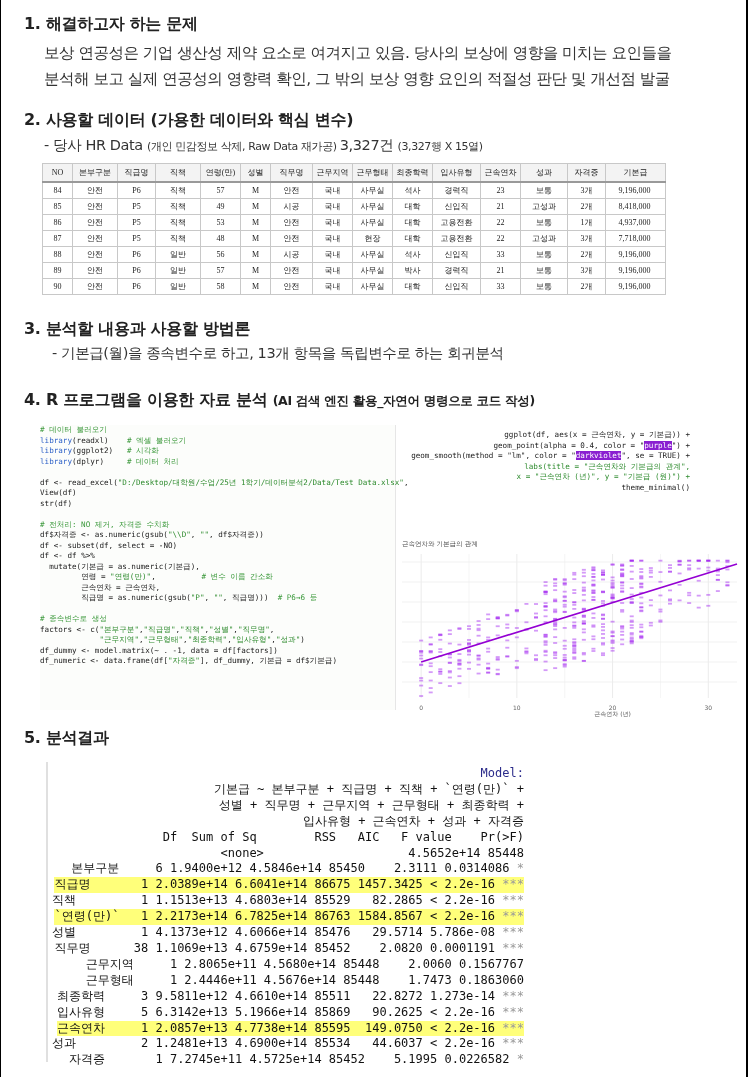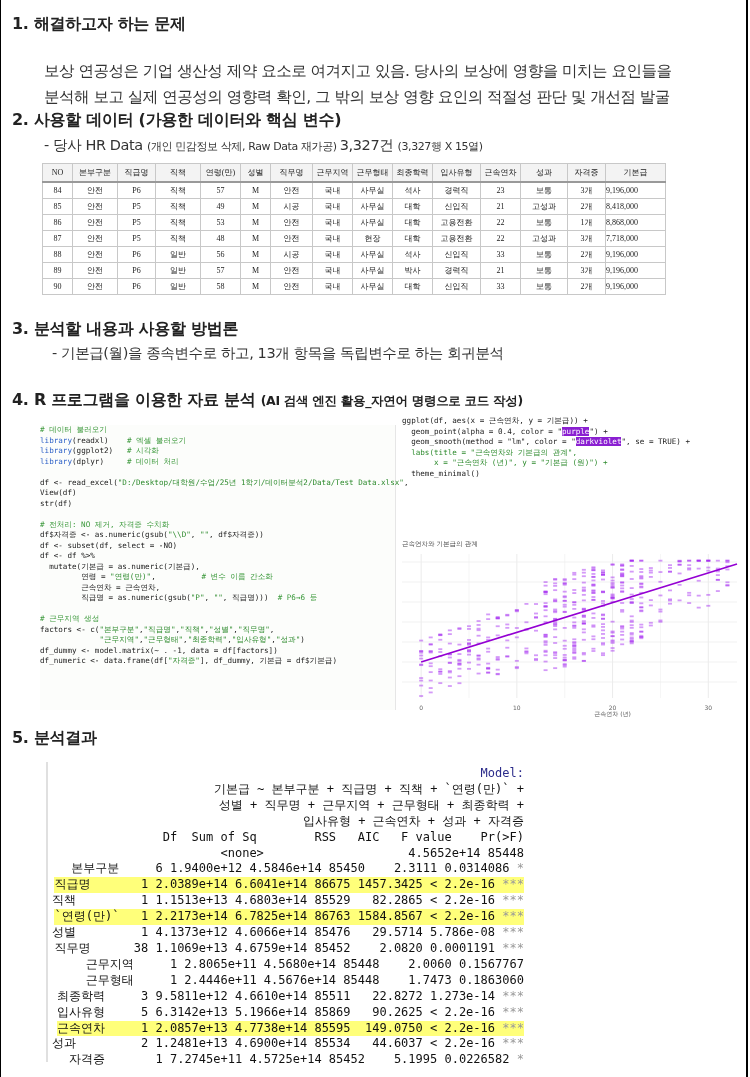--- a/index.html
+++ b/index.html
@@ -3,57 +3,57 @@
 <meta charset="utf-8">
 <style>
   html, body { margin:0; padding:0; }
   body {
     width:750px; height:1077px; overflow:hidden; background:#fff;
     font-family:"DejaVu Sans", "Liberation Sans", sans-serif; color:#222;
     position:relative;
   }
   .frame { position:absolute; left:0; top:0; width:748px; height:1077px;
     border-left:1px solid #000; border-right:2px solid #000; box-sizing:border-box; }
-  .h { position:absolute; left:12px; font-size:16px; font-weight:bold; color:#222; letter-spacing:-0.3px; }
+  .h { position:absolute; left:24px; font-size:16px; font-weight:bold; color:#222; letter-spacing:-0.3px; }
   .h .sub { font-size:12.5px; font-weight:bold;margin-top:32px; }
   .p { position:absolute; left:44px; font-size:15.5px; color:#333; letter-spacing:-0.5px; line-height:26px; }
   .p2 { position:absolute; left:44px; font-size:14.5px; color:#333; letter-spacing:-0.4px; }
   .p2 .small { font-size:11px; }
   
   table.hr { position:absolute; left:42px; top:163px; border-collapse:collapse; font-size:8px; color:#222;
     font-family:Liberation Serif, serif; }
   table.hr th, table.hr td { border:1px solid #c8c8c8; height:15px; padding:0; text-align:center; font-weight:normal; }
   table.hr th { background:#f3f3f3; border-bottom:2px solid #999; height:17px; }
-  table.hr td.num { text-align:left; padding-right:2px; }
+  table.hr td.num { text-align:center; padding-right:2px; }
   
   .code { position:absolute; font-family:"DejaVu Sans Mono", monospace; font-size:7.6px; line-height:10.5px;
     white-space:pre; color:#222; }
   .code-left { left:40px; top:425px; width:355px; height:285px; background:#fcfdfb; border-right:1px solid #e6e6e6; }
-  .code-right { left:402px; top:416px; }
+  .code-right { left:402px; top:430px;text-align:right; }
   .cm { color:#3d9a3d; }
   .kw { color:#2b5fc7; }
   .st { color:#2e8b2e; }
   .hl { background:#8a1fd1; color:#fff; }
   
   .chart { position:absolute; left:397px; top:536px; width:343px; height:182px; }
   
   .out { position:absolute; left:46px; top:762px; width:690px; height:300px; border-left:2px solid #e0e0e0; }
   .out-text { position:absolute; left:4px; top:4px; font-family:"DejaVu Sans Mono", monospace; font-size:12px;
     line-height:15.9px; white-space:pre; color:#111;text-align:right; }
   .out-text .model { color:#2b2b8a; }
   .row-hl { background:#ffff7a; display:inline-block; }
   .star { color:#999; }
 </style>
 </head>
 <body>
 
 <div class="frame"></div>
 
 <div class="h" style="top:14px;">1. 해결하고자 하는 문제</div>
-<div class="p" style="top:40px;margin-top:18px;">
+<div class="p" style="top:40px;">
   <div>보상 연공성은 기업 생산성 제약 요소로 여겨지고 있음. 당사의 보상에 영향을 미치는 요인들을</div>
   <div>분석해 보고 실제 연공성의 영향력 확인, 그 밖의 보상 영향 요인의 적절성 판단 및 개선점 발굴</div>
 </div>
 
 <div class="h" style="top:110px;">2. 사용할 데이터 (가용한 데이터와 핵심 변수)</div>
 <div class="p2" style="top:136px;"><span>- 당사 HR Data </span><span class="small">(개인 민감정보 삭제, Raw Data 재가공) </span><span>3,327건 </span><span class="small">(3,327행 X 15열)</span></div>
 
 <table class="hr">
   <colgroup>
     <col style="width:30px">
@@ -134,21 +134,21 @@
         <td>53</td>
         <td>M</td>
         <td>안전</td>
         <td>국내</td>
         <td>사무실</td>
         <td>대학</td>
         <td>고용전환</td>
         <td>22</td>
         <td>보통</td>
         <td>1개</td>
-        <td class="num">8,868,000</td>
+        <td class="num">4,937,000</td>
       </tr>
       <tr>
         <td>87</td>
         <td>안전</td>
         <td>P5</td>
         <td>직책</td>
         <td>48</td>
         <td>M</td>
         <td>안전</td>
         <td>국내</td>
@@ -230,21 +230,21 @@
 
 <span class="cm"># 전처리: NO 제거, 자격증 수치화</span>
 df$자격증 &lt;- as.numeric(gsub(<span class="st">"\\D"</span>, <span class="st">""</span>, df$자격증))
 df &lt;- subset(df, select = -NO)
 df &lt;- df %&gt;%
   mutate(기본급 = as.numeric(기본급),
          연령 = <span class="st">"연령(만)"</span>,          <span class="cm"># 변수 이름 간소화</span>
          근속연차 = 근속연차,
          직급명 = as.numeric(gsub(<span class="st">"P"</span>, <span class="st">""</span>, 직급명)))  <span class="cm"># P6→6 등</span>
 
-<span class="cm"># 근무지역 생성</span>
+<span class="cm"># 종속변수로 생성</span>
 factors &lt;- c(<span class="st">"본부구분"</span>,<span class="st">"직급명"</span>,<span class="st">"직책"</span>,<span class="st">"성별"</span>,<span class="st">"직무명"</span>,
              <span class="st">"근무지역"</span>,<span class="st">"근무형태"</span>,<span class="st">"최종학력"</span>,<span class="st">"입사유형"</span>,<span class="st">"성과"</span>)
 df_dummy &lt;- model.matrix(~ . -1, data = df[factors])
 df_numeric &lt;- data.frame(df[<span class="st">"자격증"</span>], df_dummy, 기본급 = df$기본급)</div>
 
 <div class="code code-right"><span id="cr1">ggplot(df, aes(x = 근속연차, y = 기본급)) +</span>
 <span><span>  geom_point(alpha = 0.4, color = "</span><span class="hl">purple</span><span>") +</span></span>
 <span><span>  geom_smooth(method = "lm", color = "</span><span class="hl">darkviolet</span><span>", se = TRUE) +</span></span>
 <span class="st">  labs(title = "근속연차와 기본급의 관계",</span>
 <span class="st">       x = "근속연차 (년)", y = "기본급 (원)") +</span>

